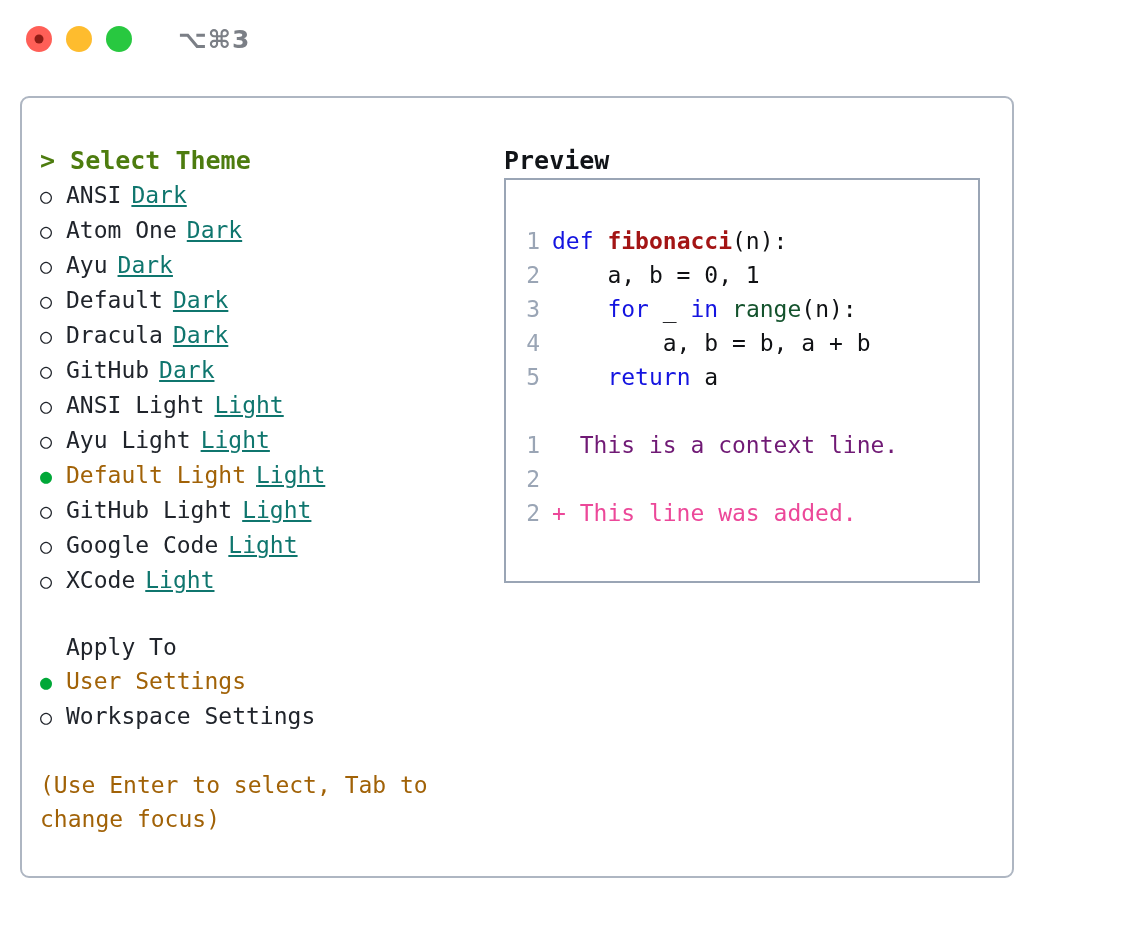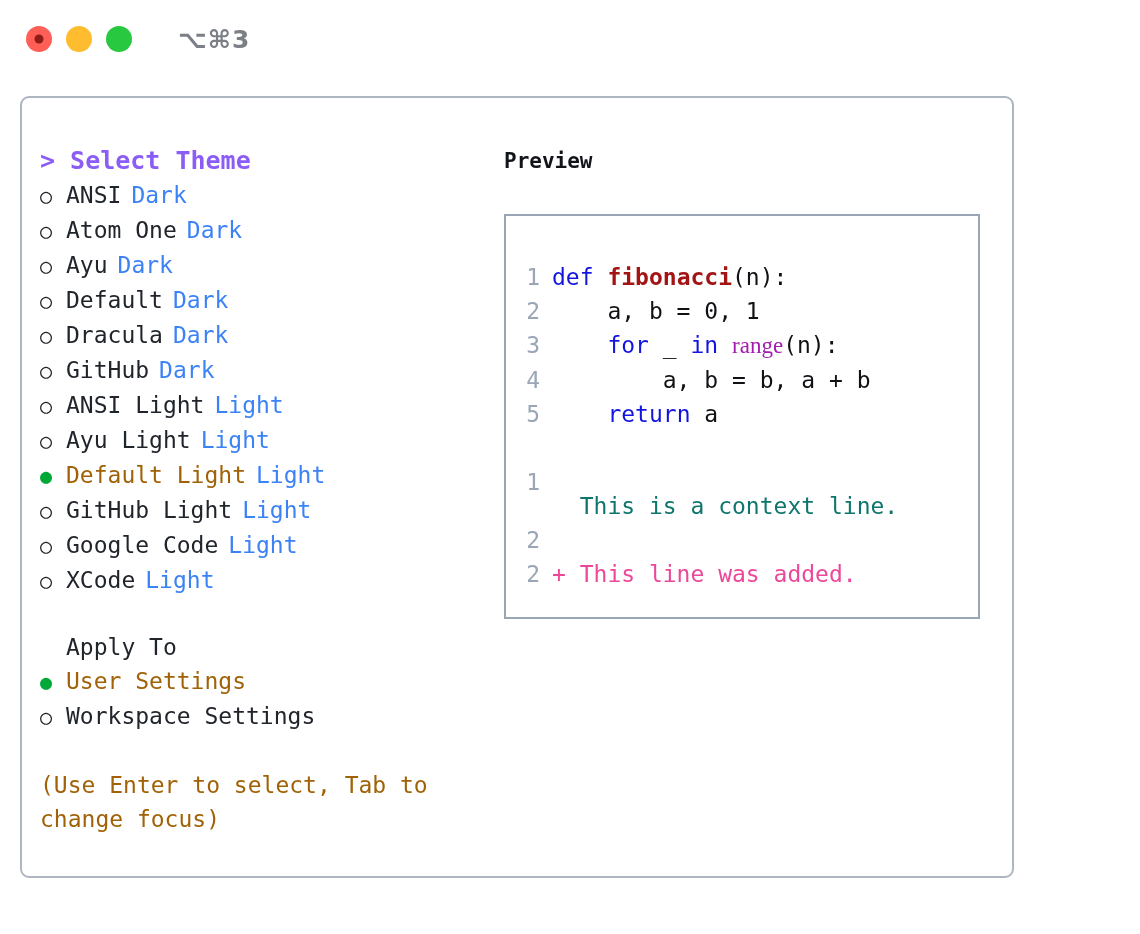--- a/index.html
+++ b/index.html
@@ -85,21 +85,21 @@
 
   
   .left-col {
     width: 470px;
     padding-left: 18px;
     box-sizing: border-box;
   }
   .section-head {
     font-size: 25px;
     font-weight: 700;
-    color: #8b5cf6;
+    color: #4d7c0f;
     line-height: 34px;
     white-space: pre;
     letter-spacing: 0px;
   }
   .opt-list { margin: 0; padding: 0; list-style: none; }
   .opt {
     display: flex;
     align-items: baseline;
     font-size: 23px;
     line-height: 34px;
@@ -110,22 +110,23 @@
     width: 26px;
     flex: 0 0 26px;
     font-size: 20px;
     color: #20242b;
     line-height: 34px;
   }
   .opt.selected .bullet { color: #00a838; }
   .opt.selected .opt-label { color: #a16207; }
   .opt-label { color: #20242b; }
   .opt-tag {
-    color: #3b82f6;
+    color: #0f766e;
     margin-left: 10px;
+    text-decoration: underline;
   }
   .subhead-row {
     display: flex;
     align-items: flex-end;
     font-size: 23px;
     line-height: 34px;
     margin-top: 32px;
   }
   .subhead-row .bullet { color: transparent; }
   .subhead-label { color: #20242b; }
@@ -137,25 +138,24 @@
     width: 400px;
   }
 
   
   .right-col {
     flex: 1;
     padding-left: 12px;
     box-sizing: border-box;
   }
   .preview-title {
-    font-size: 21px;
+    font-size: 25px;
     font-weight: 700;
     color: #111418;
     line-height: 34px;
-    margin-bottom: 36px;
   }
   .code-box {
     width: 476px;
     height: 405px;
     border: 2px solid #9aa5b5;
     box-sizing: border-box;
     background: #ffffff;
     padding: 44px 0 0 0;
   }
   .code-line {
@@ -168,23 +168,23 @@
     width: 46px;
     flex: 0 0 46px;
     text-align: right;
     color: #9aa5b5;
     padding-right: 12px;
     box-sizing: border-box;
   }
   .ctext { color: #101114; }
   .kw  { color: #1414e0; }
   .fn  { color: #a31515; font-weight: bold; }
-  .bi  { color: #a21caf; font-family: Liberation Serif, serif; }
+  .bi  { color: #14532d; }
   .spacer-line { height: 34px; }
-  .diff-ctx { color: #0f766e; margin-top: 24px; }
+  .diff-ctx { color: #701a75; }
   .diff-del { color: #cc1f1a; }
   .diff-add { color: #ec4899; }
 </style>
 </head>
 <body>
 
 <div class="page">
 
   <div class="titlebar">
     <div class="lights">

